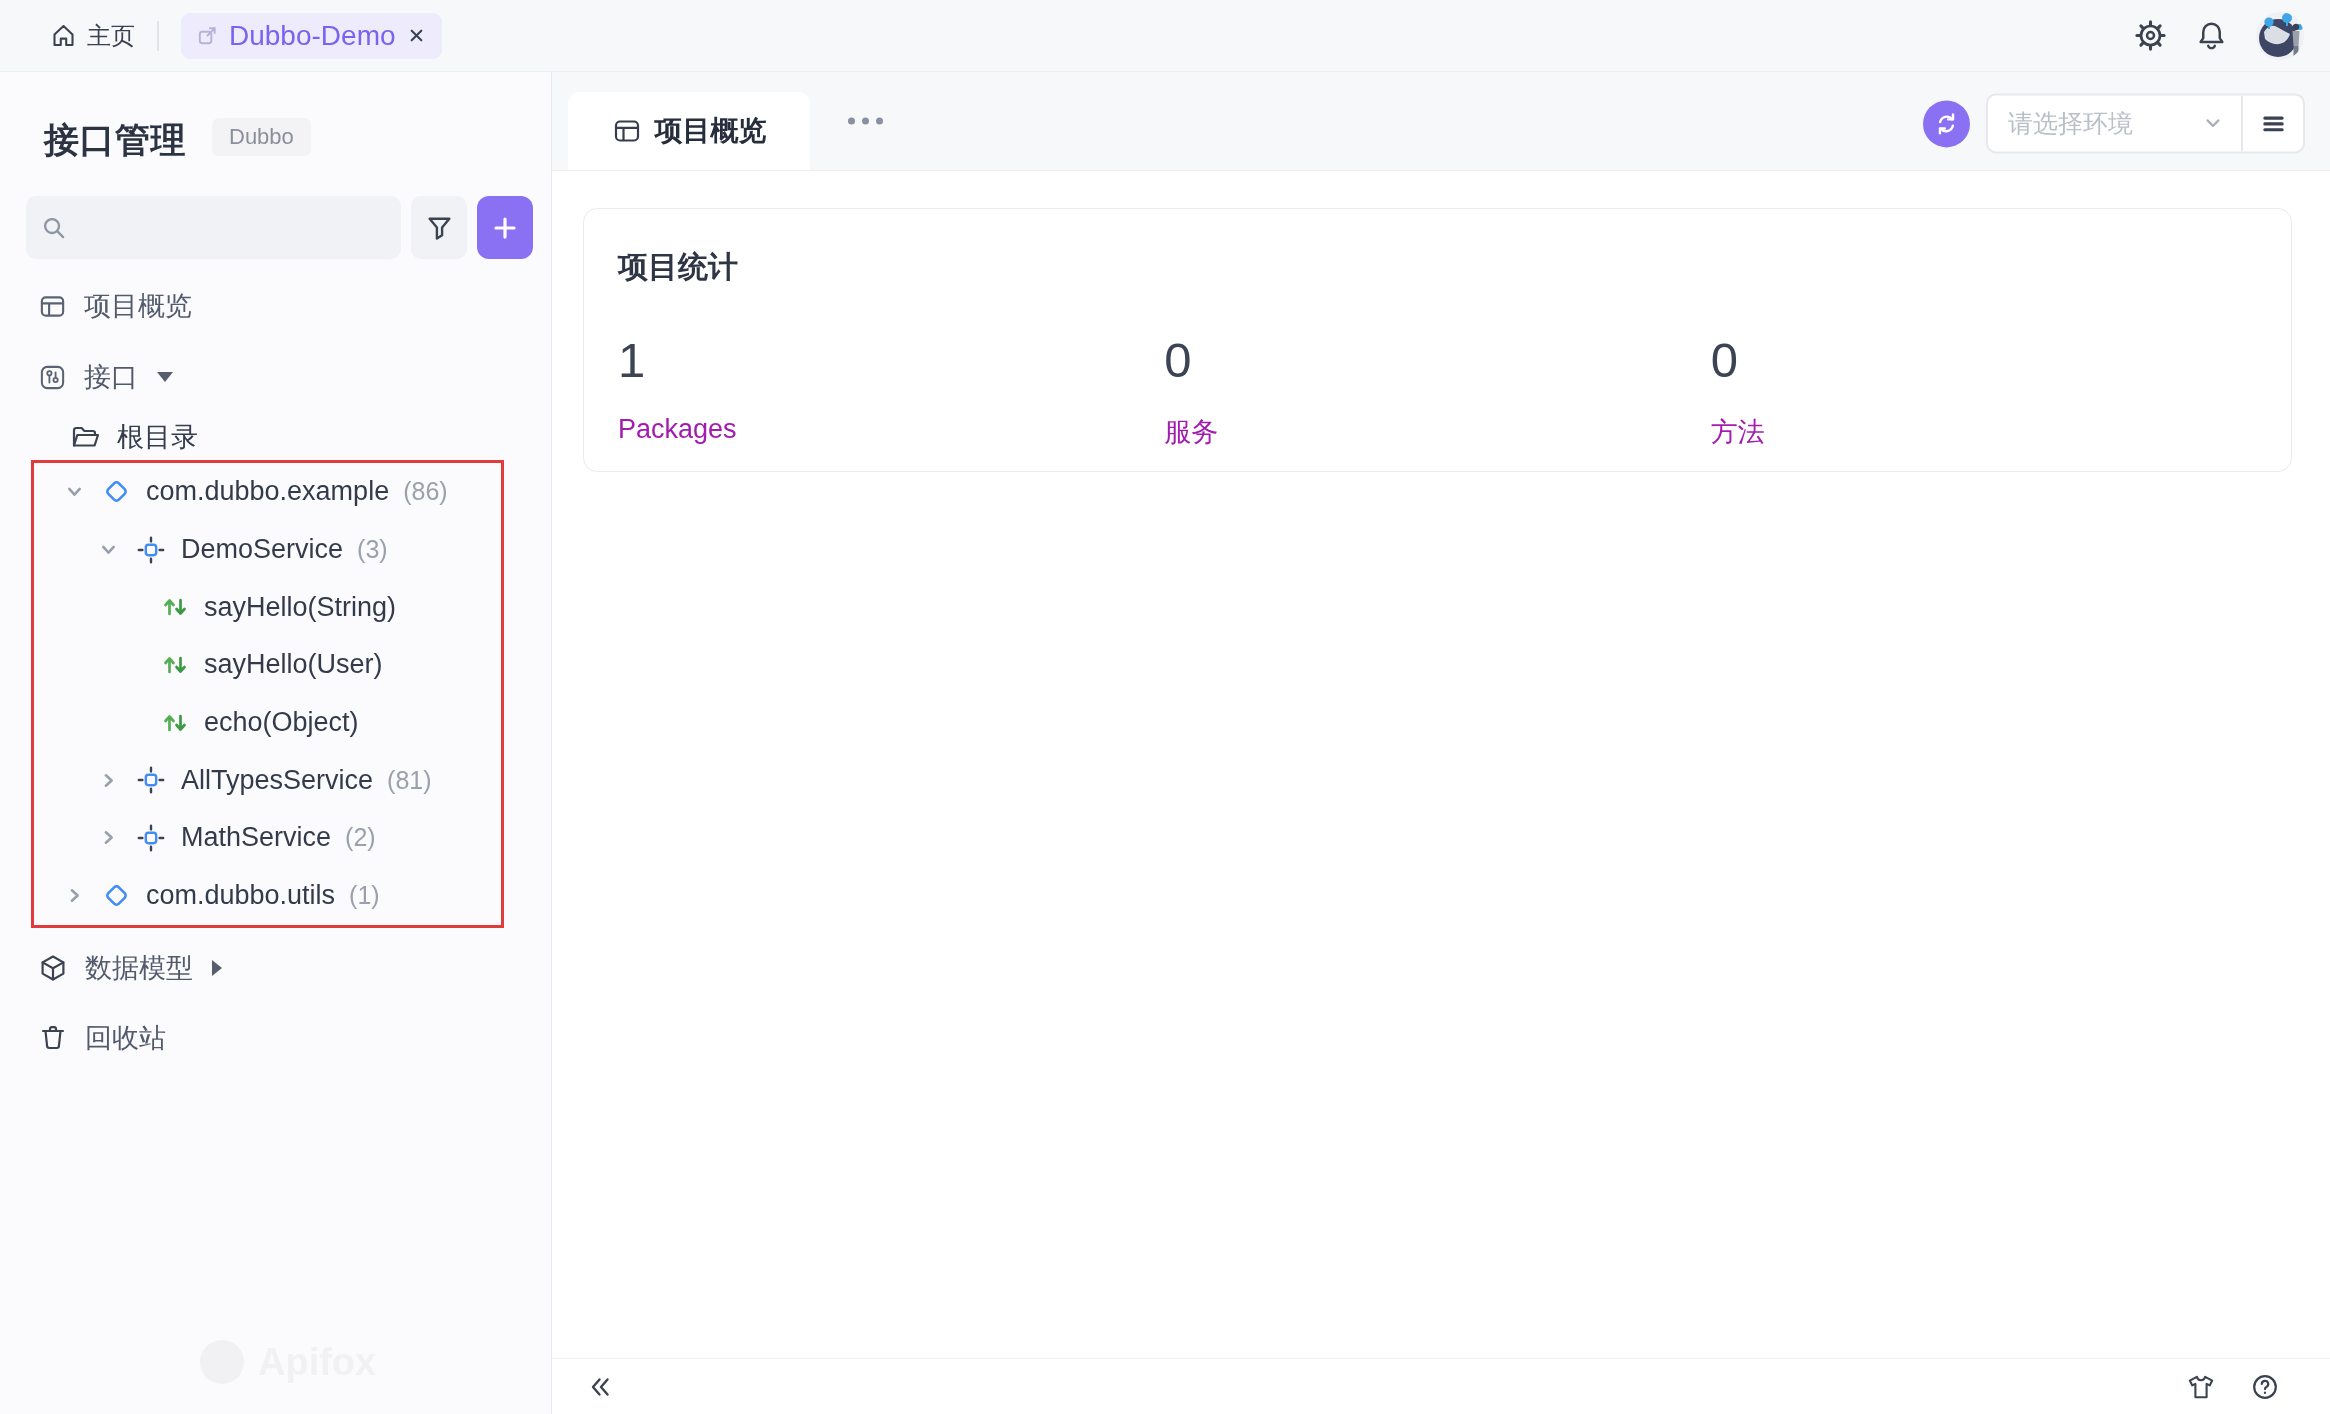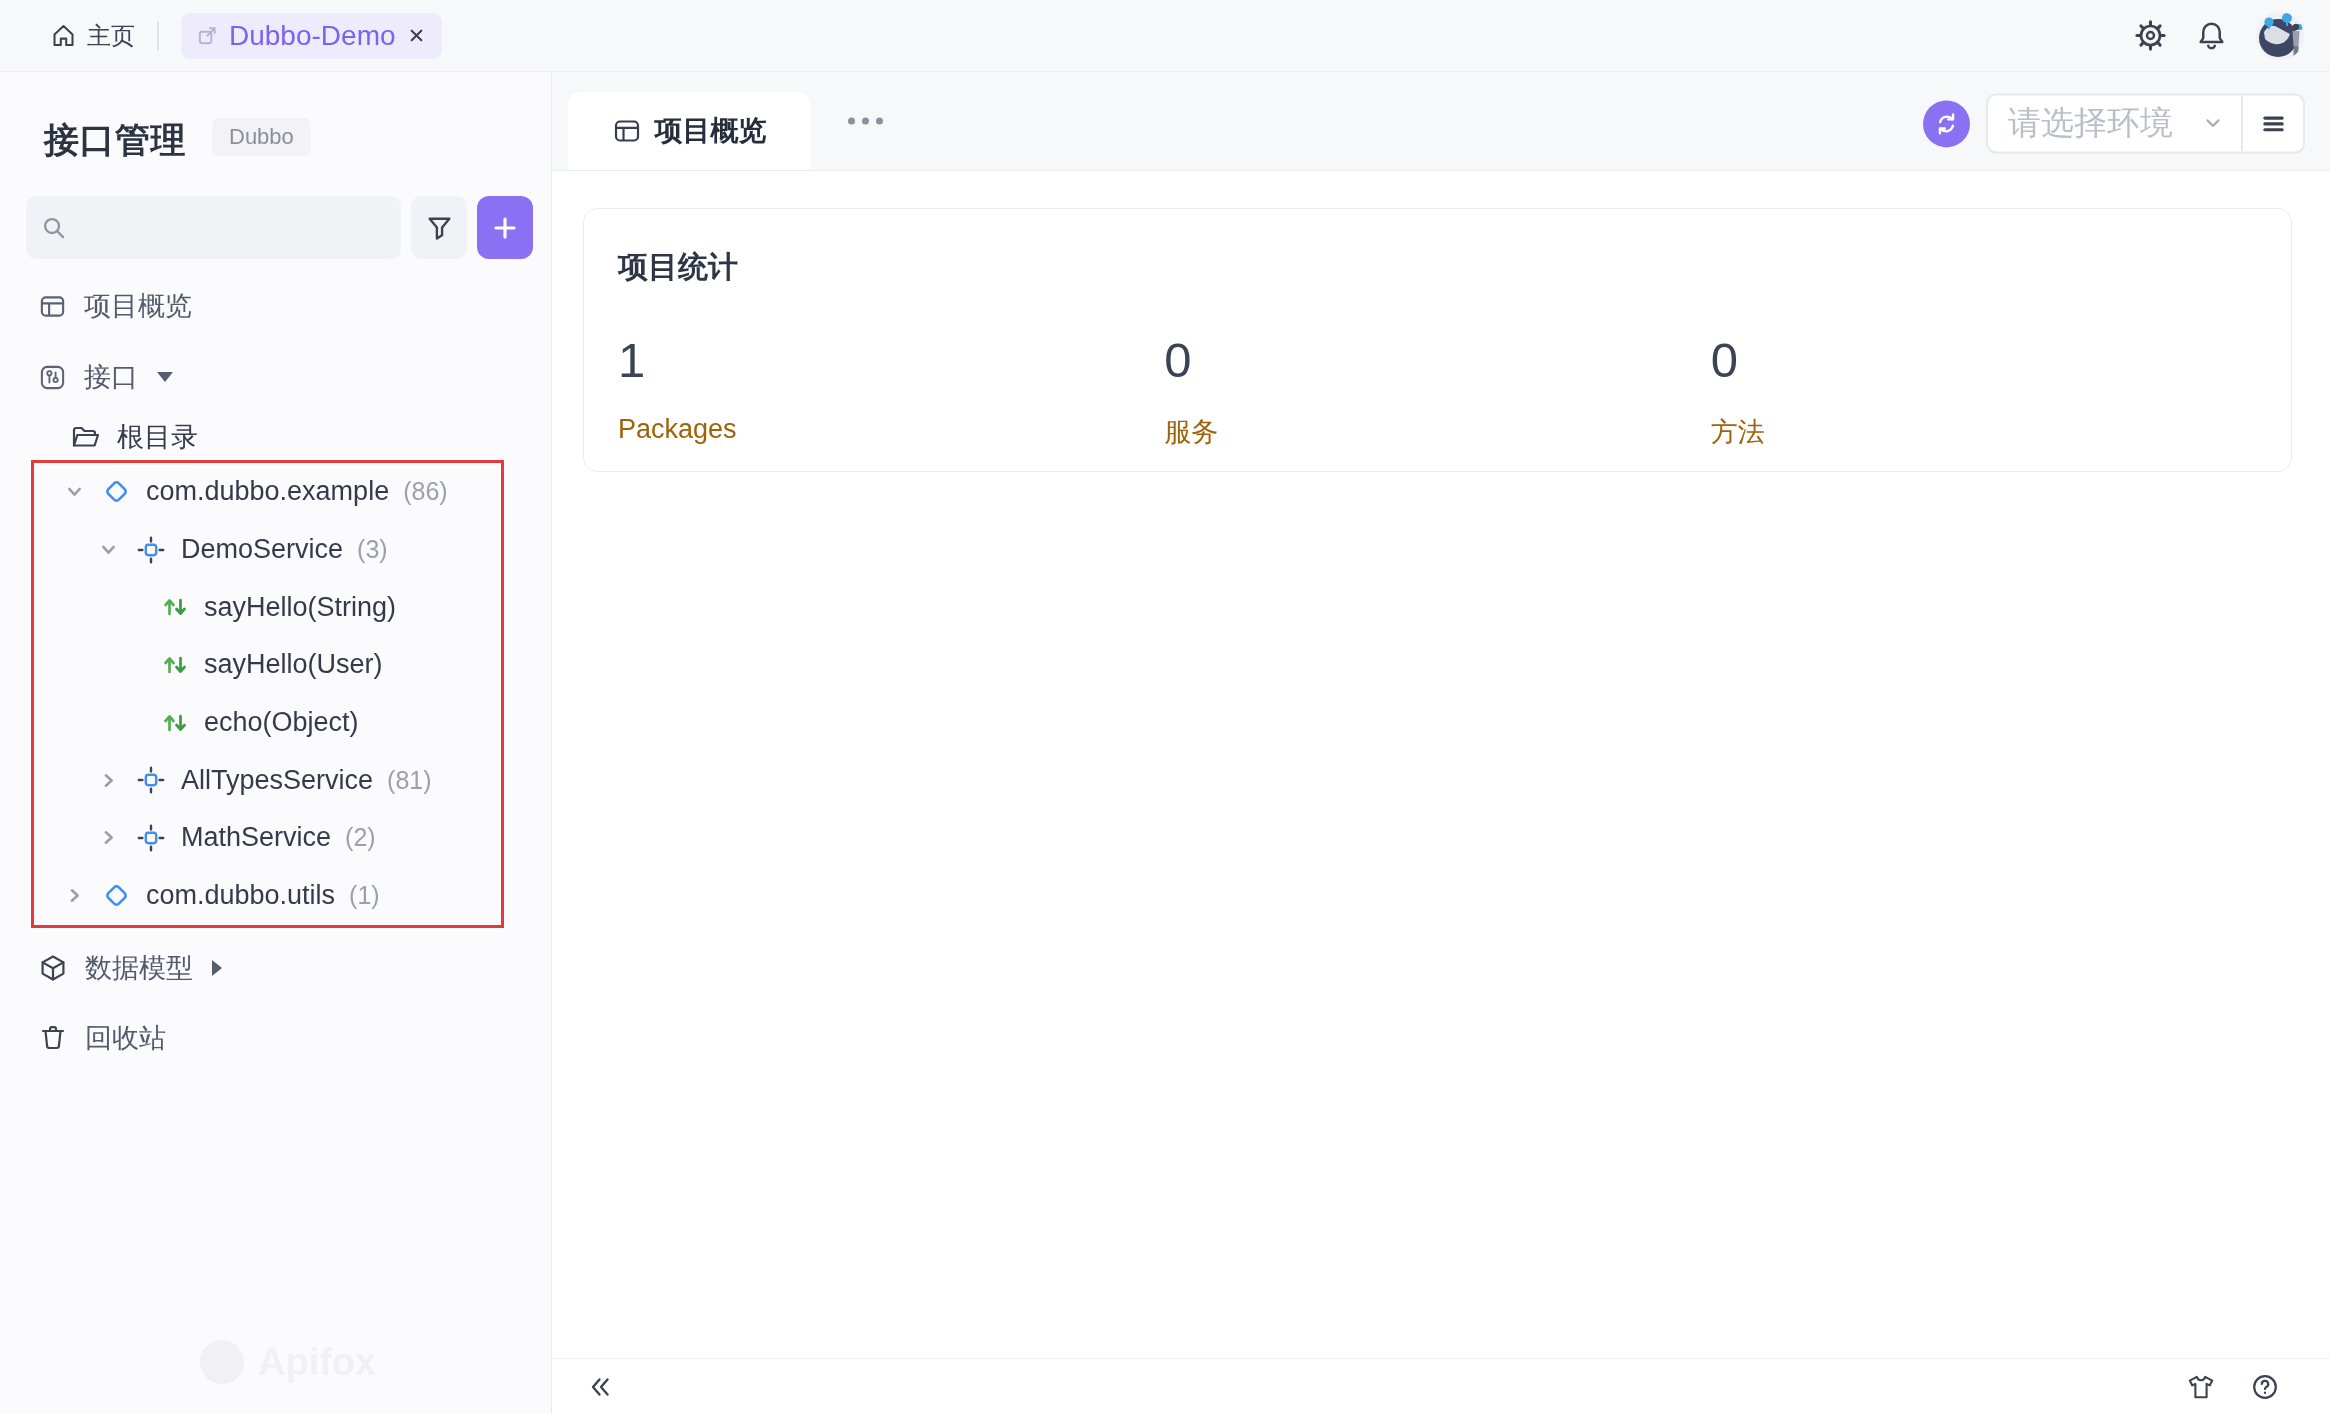--- a/index.html
+++ b/index.html
@@ -80,31 +80,31 @@
     display:flex; gap:7px; cursor:pointer; padding:10px; }
   .more-dots i { width:7px; height:7px; border-radius:50%; background:#8a90a0; }
   .strip-right { position:absolute; right:25px; top:50%; transform:translateY(-46%);
     display:flex; align-items:center; gap:16px; }
   .refresh-btn { width:47px; height:47px; border-radius:50%; background:#8a70f2; border:none;
     display:flex; align-items:center; justify-content:center; cursor:pointer; }
   .env-group { display:flex; align-items:center; height:60px; background:#fff;
     border:2px solid #e7e8ec; border-radius:10px; overflow:hidden; }
   .env-select { width:253px; height:100%; display:flex; align-items:center;
     justify-content:space-between; padding:0 16px 0 20px; cursor:pointer; }
-  .env-select .ph { font-size:33px; color:#b9bfc9; }
+  .env-select .ph { font-size:25px; color:#b9bfc9; }
   .env-divider { width:2px; height:100%; background:#e7e8ec; }
   .menu-cell { width:60px; height:100%; display:flex; align-items:center; justify-content:center; cursor:pointer; }
 
   .stats-card { position:absolute; left:31px; top:136px; width:1709px; height:264px;
     border:1px solid #e9ebef; border-radius:14px; background:#fff; padding:38px 34px; }
   .card-title { font-size:30px; font-weight:700; color:#2e3646; }
   .stats-row { display:flex; margin-top:44px; }
   .stat { flex:1; }
   .stat .val { font-size:49px; color:#3b4354; }
-  .stat .lbl { font-size:27px; color:#a16207; margin-top:26px; }
+  .stat .lbl { font-size:27px; color:#a21caf; margin-top:26px; }
 
   .footer { position:absolute; left:0; right:0; bottom:0; height:56px; background:#fff;
     border-top:1px solid #eef0f3; display:flex; align-items:center;
     justify-content:space-between; padding:0 50px 0 34px; }
   .footer-right { display:flex; align-items:center; gap:34px; }
   .icon-btn { background:none; border:none; cursor:pointer; padding:0; display:flex; align-items:center; }
 </style>
 </head>
 <body>
 

